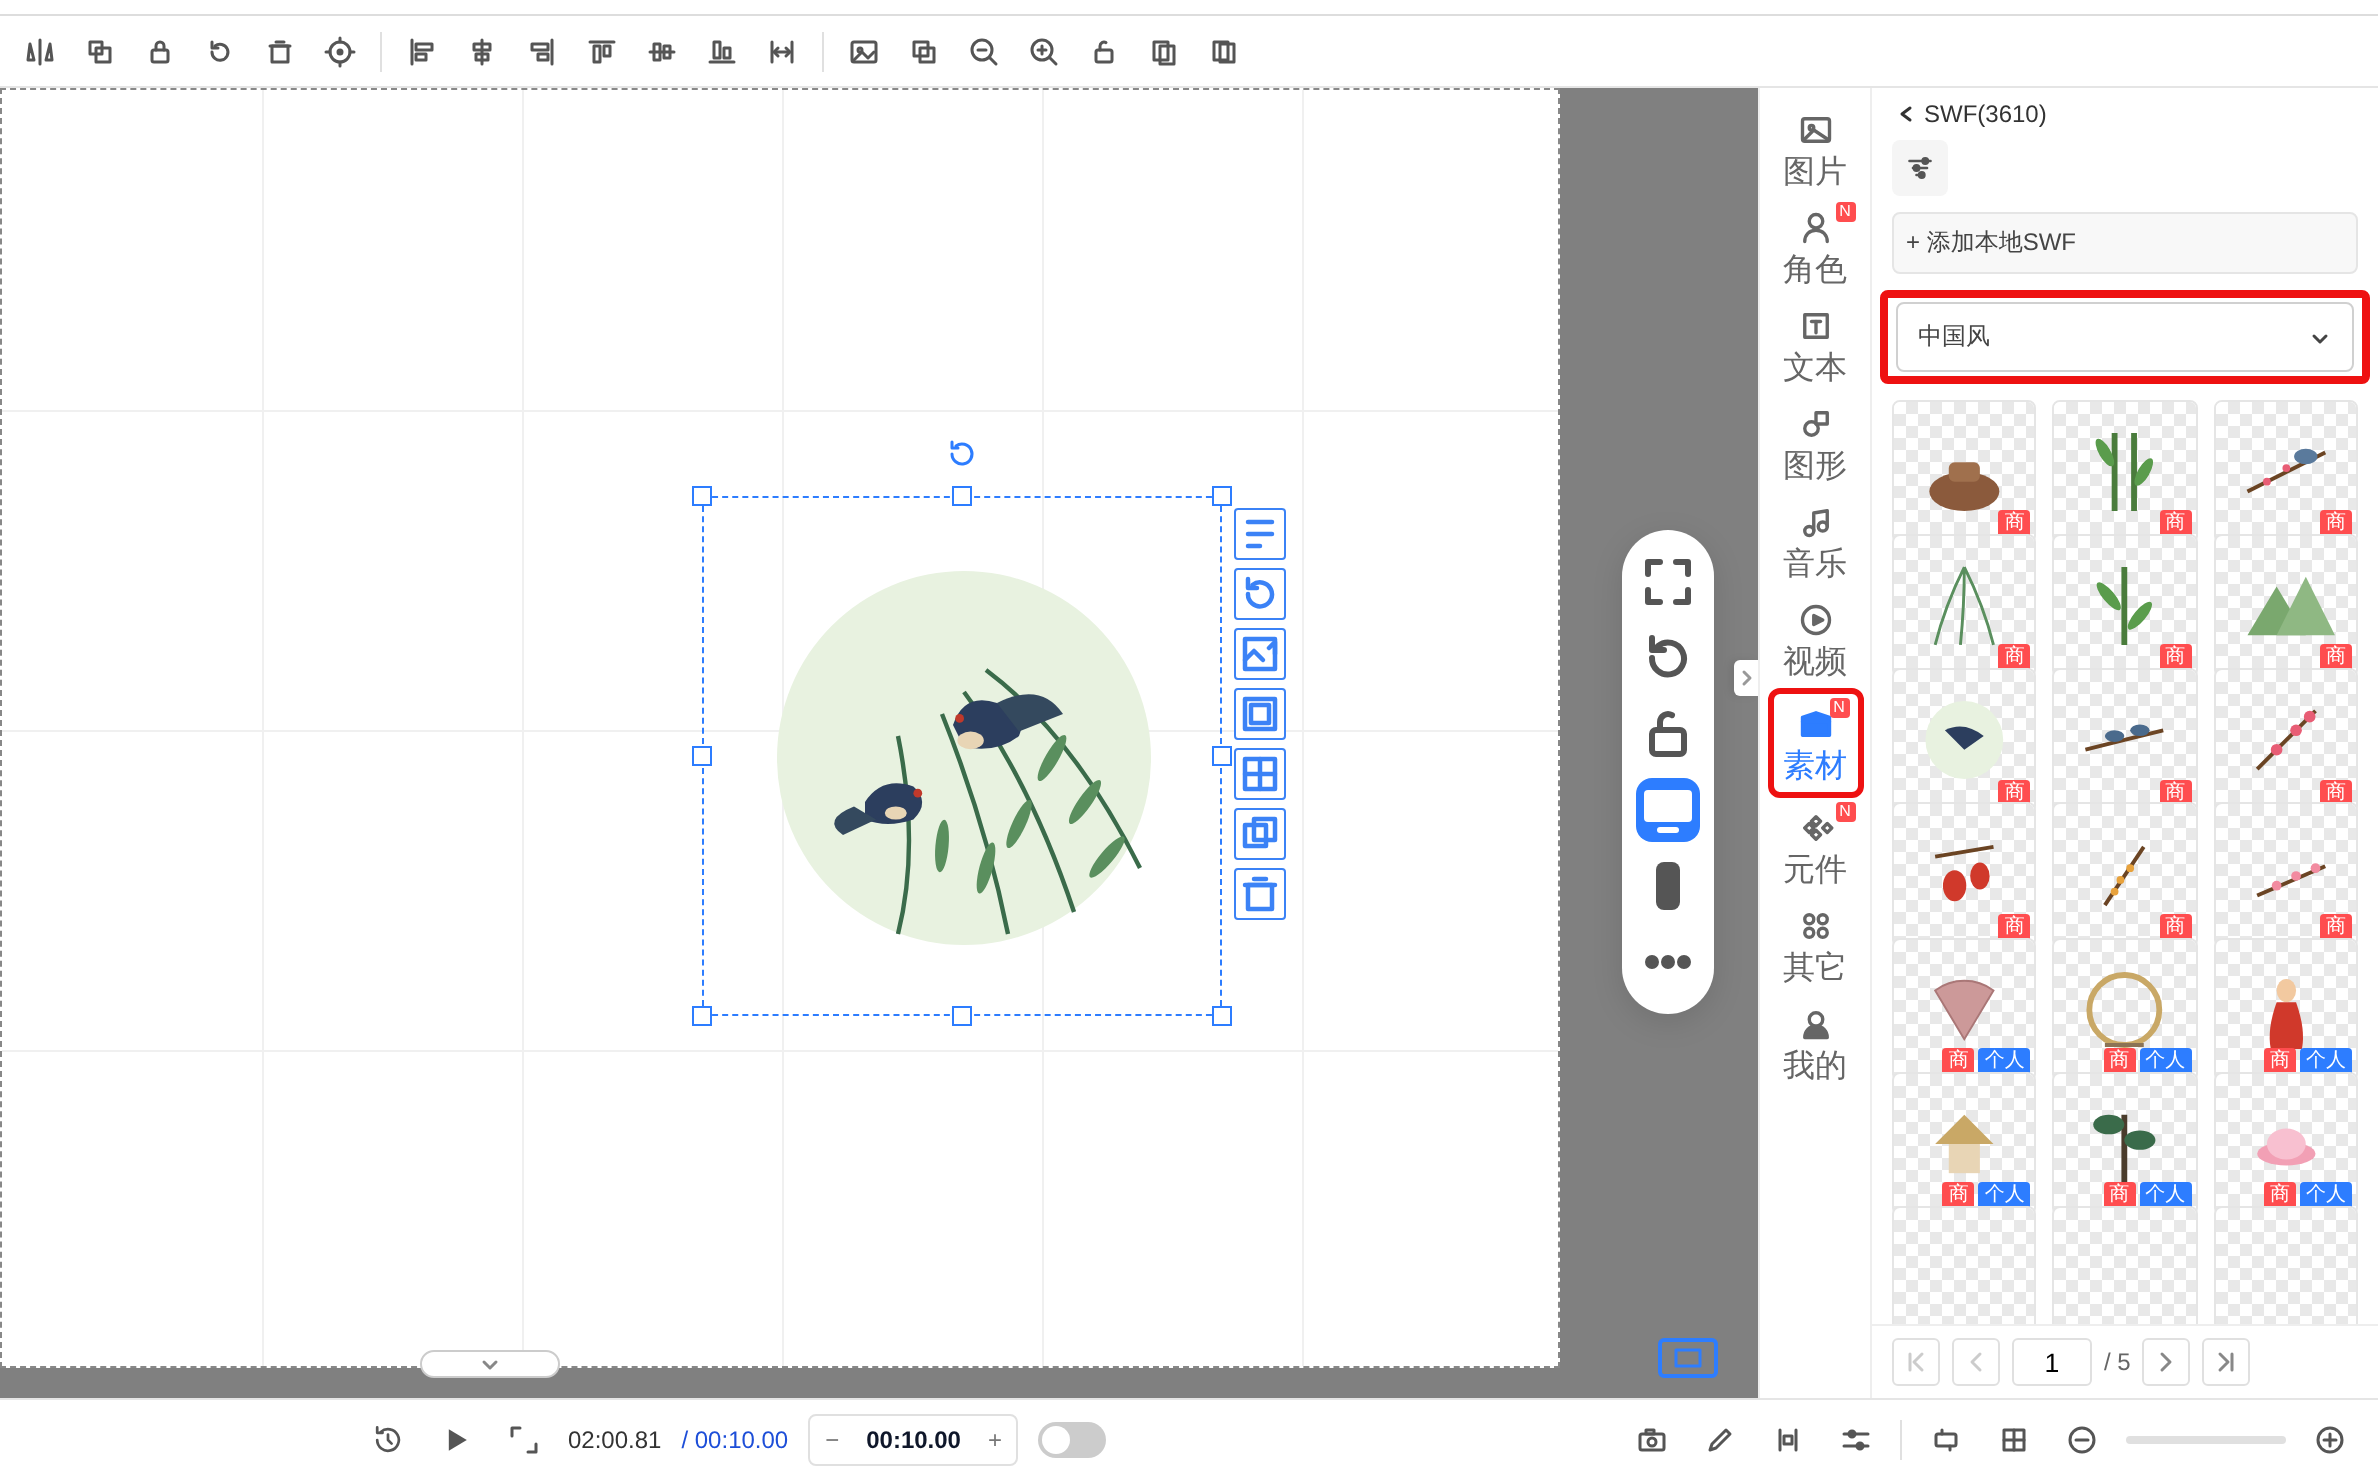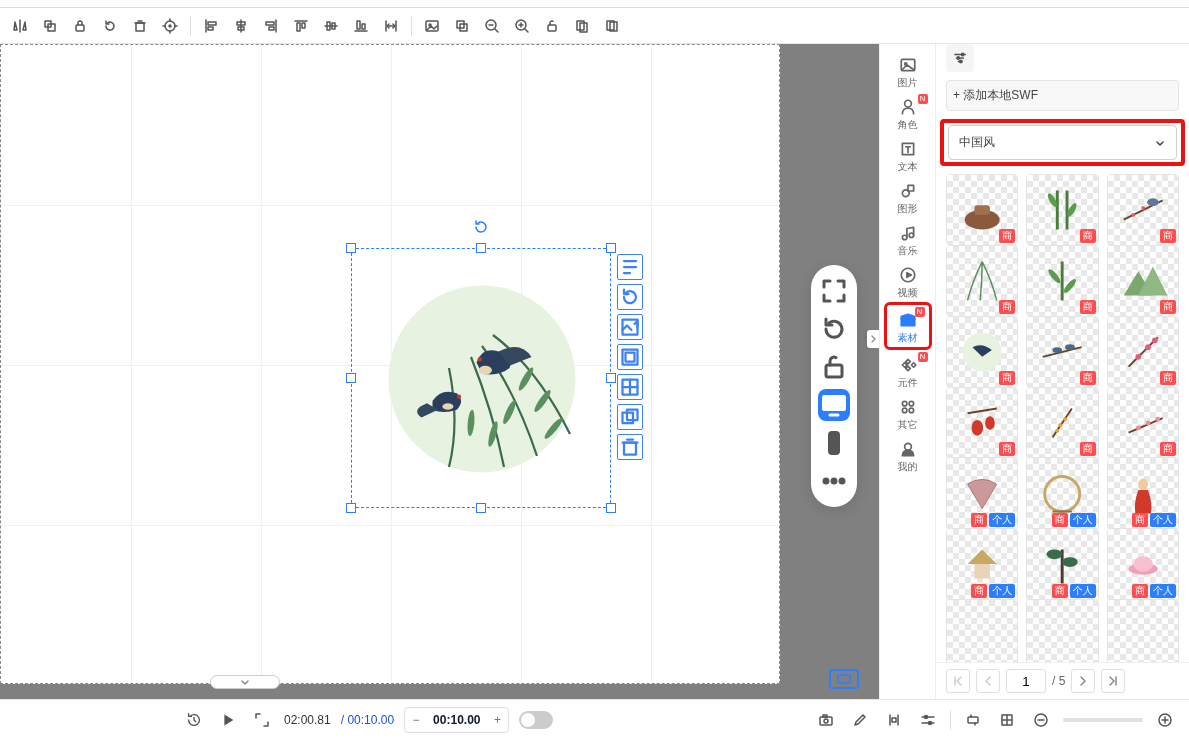--- a/index.html
+++ b/index.html
@@ -39,21 +39,21 @@
 .pill-btn.active { background:#2d7dff; color:#fff; }
 
 
 .collapse { position:absolute; right:310px; top:330px; width:12px; height:18px; background:#fff; border-radius:3px 0 0 3px; display:flex; align-items:center; justify-content:center; color:#999; box-shadow:-2px 0 4px rgba(0,0,0,0.08); }
 
 
 .cat-rail { position:absolute; right:254px; top:44px; bottom:40px; width:56px; background:#fff; border-left:1px solid #eee; display:flex; flex-direction:column; align-items:center; padding-top:6px; }
 .cat-item { width:48px; padding:6px 0 2px; display:flex; flex-direction:column; align-items:center; color:#666; cursor:pointer; position:relative; }
 .cat-item.active { color:#2d7dff; }
 .cat-item svg { width:18px; height:18px; margin-bottom:2px; }
-.cat-item .lbl { font-size:10px; }
+.cat-item .lbl { font-size:16px; }
 .cat-n { position:absolute; top:2px; right:4px; width:10px; height:10px; background:#ff4d4f; color:#fff; font-size:8px; line-height:10px; text-align:center; border-radius:2px; }
 .cat-highlight { border:3px solid #e11; border-radius:6px; }
 
 
 .asset-panel { position:absolute; right:0; top:44px; bottom:40px; width:254px; background:#fff; border-left:1px solid #eee; display:flex; flex-direction:column; }
 .ap-head { padding:6px 12px; display:flex; align-items:center; gap:4px; color:#333; }
 .ap-head svg { width:10px; height:10px; }
 .ap-search-row { display:flex; gap:6px; padding:0 10px 8px; }
 .ap-search { flex:1; display:flex; align-items:center; background:#f5f5f5; border-radius:4px; padding:4px 6px; gap:4px; }
 .ap-search input { flex:1; border:none; background:transparent; outline:none; font-size:12px; }
@@ -487,20 +487,26 @@
     <div class="cat-item">
       <svg viewBox="0 0 16 16" class="ico">
         <circle cx="8" cy="6" r="3"></circle>
         <path d="M3 14c0-3 2-5 5-5s5 2 5 5z" fill="currentColor"></path>
       </svg>
       <span class="lbl">我的</span>
     </div>
   </div>
 
 <div class="asset-panel">
+  <div class="ap-head">
+    <svg viewBox="0 0 10 10" class="ico">
+        <polyline points="7,2 3,5 7,8"></polyline>
+      </svg>
+    <span>SWF(3610)</span>
+  </div>
   <div class="ap-search-row">
     <div class="ap-filter">
       <svg width="14" height="14" viewBox="0 0 16 16" class="ico">
           <line x1="2" y1="4" x2="14" y2="4"></line>
           <line x1="4" y1="8" x2="12" y2="8"></line>
           <line x1="6" y1="12" x2="10" y2="12"></line>
           <circle cx="11" cy="4" r="1.5" fill="currentColor"></circle>
           <circle cx="6" cy="8" r="1.5" fill="currentColor"></circle>
           <circle cx="9" cy="12" r="1.5" fill="currentColor"></circle>
         </svg>

